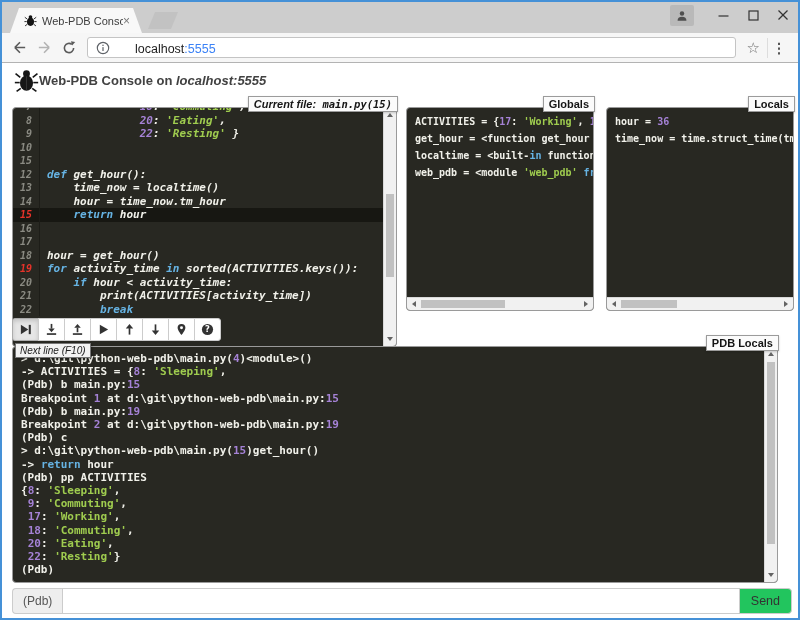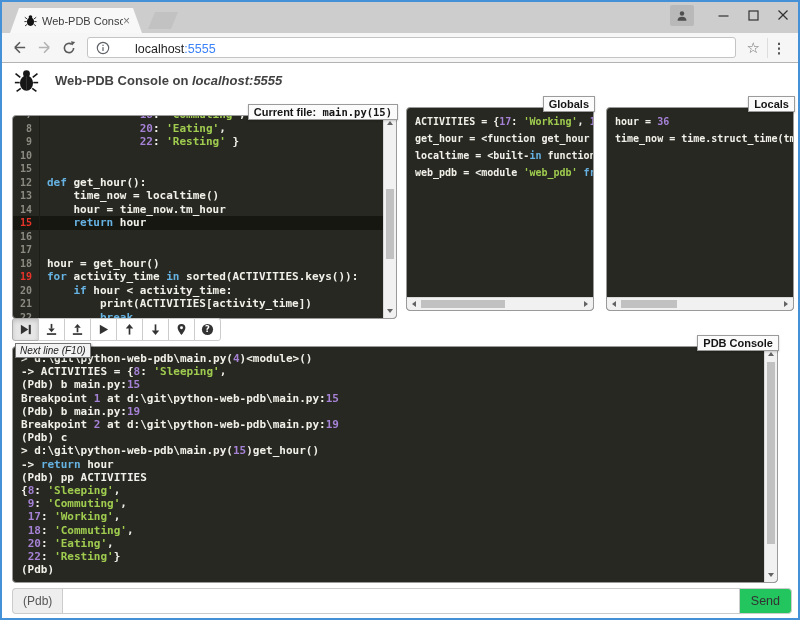--- a/index.html
+++ b/index.html
@@ -27,21 +27,21 @@
   .addressbar { flex:1; height:21px; background:#fff; border:1px solid #c4c4c4; border-radius:3px;
                 display:flex; align-items:center; padding:0 8px; gap:7px; margin:0 2px; }
   .url-host { font-size:12.5px; color:#1d1d1d;margin-left:18px; }
   .url-port { font-size:12.5px; color:#3b82f6; }
   .star { font-size:15px; color:#6f6f6f; margin-left:2px; }
   .menu-dots { font-size:14px; color:#555; font-weight:bold; padding:0 4px; border-left:1px solid #ddd; height:20px;
                display:flex; align-items:center; }
 
   
   .page { position:relative; height:555px; background:#fff; }
-  .app-header { position:absolute; left:12px; top:5px; display:flex; align-items:center; gap:16px; }
+  .app-header { position:absolute; left:12px; top:5px; display:flex; align-items:center; }
   .app-title { font-size:13px; font-weight:bold; color:#424242; }
   .app-title i { font-style:italic; }
 
   .panel-wrap { position:absolute; }
   .panel-tag { position:absolute; top:-11px; right:-1px; background:#fbfbfb; border:1px solid #9b9b9b;
                font-size:11px; font-weight:bold; line-height:14px; padding:0 5px; color:#151515; z-index:6;
                white-space:nowrap; box-shadow:0 1px 2px rgba(0,0,0,.18); }
   .panel-tag .mono { font-family:"DejaVu Sans Mono", monospace; font-weight:bold; font-size:10.5px; }
   .panel-body { position:relative; width:100%; height:100%; background:#282822; border:1px solid #9a9a9a;
                 border-radius:4px; overflow:hidden; font-family:"DejaVu Sans Mono", monospace; font-weight:bold; }
@@ -191,21 +191,21 @@
           <line x1="6.5" y1="19.5" x2="2.5" y2="22.5"></line>
             <line x1="17.5" y1="19.5" x2="21.5" y2="22.5"></line>
         </g>
         <line x1="12" y1="8" x2="12" y2="21" stroke="#3a3a3a" stroke-width="0.8"></line>
       </svg>
       <span class="app-title">
         <span>Web-PDB Console on </span><i>localhost:5555</i>
       </span>
     </div>
 
-    <div class="panel-wrap" style="left:10px; top:52px; width:385px; height:204px;">
+    <div class="panel-wrap" style="left:10px; top:44px; width:385px; height:240px;font-style:italic;">
       <div class="panel-tag">
         <span>Current file:</span><span class="mono"> main.py(15)</span>
       </div>
       <div class="panel-body">
         <div class="code-lines">
             <div class="crow"><span class="lno">7</span><span class="ctext"><span class="tk-pl">              </span><span class="tk-n">18</span><span class="tk-pl">: </span><span class="tk-s">'Commuting'</span><span class="tk-pl">,</span></span></div>
             <div class="crow"><span class="lno">8</span><span class="ctext"><span class="tk-pl">              </span><span class="tk-n">20</span><span class="tk-pl">: </span><span class="tk-s">'Eating'</span><span class="tk-pl">,</span></span></div>
             <div class="crow"><span class="lno">9</span><span class="ctext"><span class="tk-pl">              </span><span class="tk-n">22</span><span class="tk-pl">: </span><span class="tk-s">'Resting'</span><span class="tk-pl"> }</span></span></div>
             <div class="crow"><span class="lno">10</span><span class="ctext">&nbsp;</span></div>
             <div class="crow"><span class="lno">15</span><span class="ctext">&nbsp;</span></div>
@@ -300,21 +300,21 @@
       <div class="dbg-btn">
         <svg width="13" height="13" viewBox="0 0 14 14">
           <circle cx="7" cy="7" r="6" fill="#333"></circle>
           <text x="7" y="10.2" text-anchor="middle" font-size="9" font-weight="bold" fill="#fff" font-family="DejaVu Sans, sans-serif">?</text>
         </svg>
       </div>
     </div>
     <div class="tooltip">Next line (F10)</div>
 
     <div class="panel-wrap" style="left:10px; top:283px; width:766px; height:237px;">
-      <div class="panel-tag">PDB Console</div>
+      <div class="panel-tag">PDB Locals</div>
       <div class="panel-body">
         <div class="con-lines dpad"><div class="dline"><span class="tk-pl">&gt; d:\git\python-web-pdb\main.py(</span><span class="tk-n">4</span><span class="tk-pl">)&lt;module&gt;()</span></div><div class="dline"><span class="tk-pl">-&gt; ACTIVITIES = {</span><span class="tk-n">8</span><span class="tk-pl">: </span><span class="tk-s">'Sleeping'</span><span class="tk-pl">,</span></div><div class="dline"><span class="tk-pl">(Pdb) b main.py:</span><span class="tk-n">15</span></div><div class="dline"><span class="tk-pl">Breakpoint </span><span class="tk-n">1</span><span class="tk-pl"> at d:\git\python-web-pdb\main.py:</span><span class="tk-n">15</span></div><div class="dline"><span class="tk-pl">(Pdb) b main.py:</span><span class="tk-n">19</span></div><div class="dline"><span class="tk-pl">Breakpoint </span><span class="tk-n">2</span><span class="tk-pl"> at d:\git\python-web-pdb\main.py:</span><span class="tk-n">19</span></div><div class="dline"><span class="tk-pl">(Pdb) c</span></div><div class="dline"><span class="tk-pl">&gt; d:\git\python-web-pdb\main.py(</span><span class="tk-n">15</span><span class="tk-pl">)get_hour()</span></div><div class="dline"><span class="tk-pl">-&gt; </span><span class="tk-k">return</span><span class="tk-pl"> hour</span></div><div class="dline"><span class="tk-pl">(Pdb) pp ACTIVITIES</span></div><div class="dline"><span class="tk-pl">{</span><span class="tk-n">8</span><span class="tk-pl">: </span><span class="tk-s">'Sleeping'</span><span class="tk-pl">,</span></div><div class="dline"><span class="tk-pl"> </span><span class="tk-n">9</span><span class="tk-pl">: </span><span class="tk-s">'Commuting'</span><span class="tk-pl">,</span></div><div class="dline"><span class="tk-pl"> </span><span class="tk-n">17</span><span class="tk-pl">: </span><span class="tk-s">'Working'</span><span class="tk-pl">,</span></div><div class="dline"><span class="tk-pl"> </span><span class="tk-n">18</span><span class="tk-pl">: </span><span class="tk-s">'Commuting'</span><span class="tk-pl">,</span></div><div class="dline"><span class="tk-pl"> </span><span class="tk-n">20</span><span class="tk-pl">: </span><span class="tk-s">'Eating'</span><span class="tk-pl">,</span></div><div class="dline"><span class="tk-pl"> </span><span class="tk-n">22</span><span class="tk-pl">: </span><span class="tk-s">'Resting'</span><span class="tk-pl">}</span></div><div class="dline"><span class="tk-pl">(Pdb)</span></div></div>
         <div class="vscroll">
           <span class="tri-up"></span>
           <div class="vthumb" style="top:15px; bottom:38px;"></div>
           <span class="tri-down"></span>
         </div>
       </div>
     </div>
 

